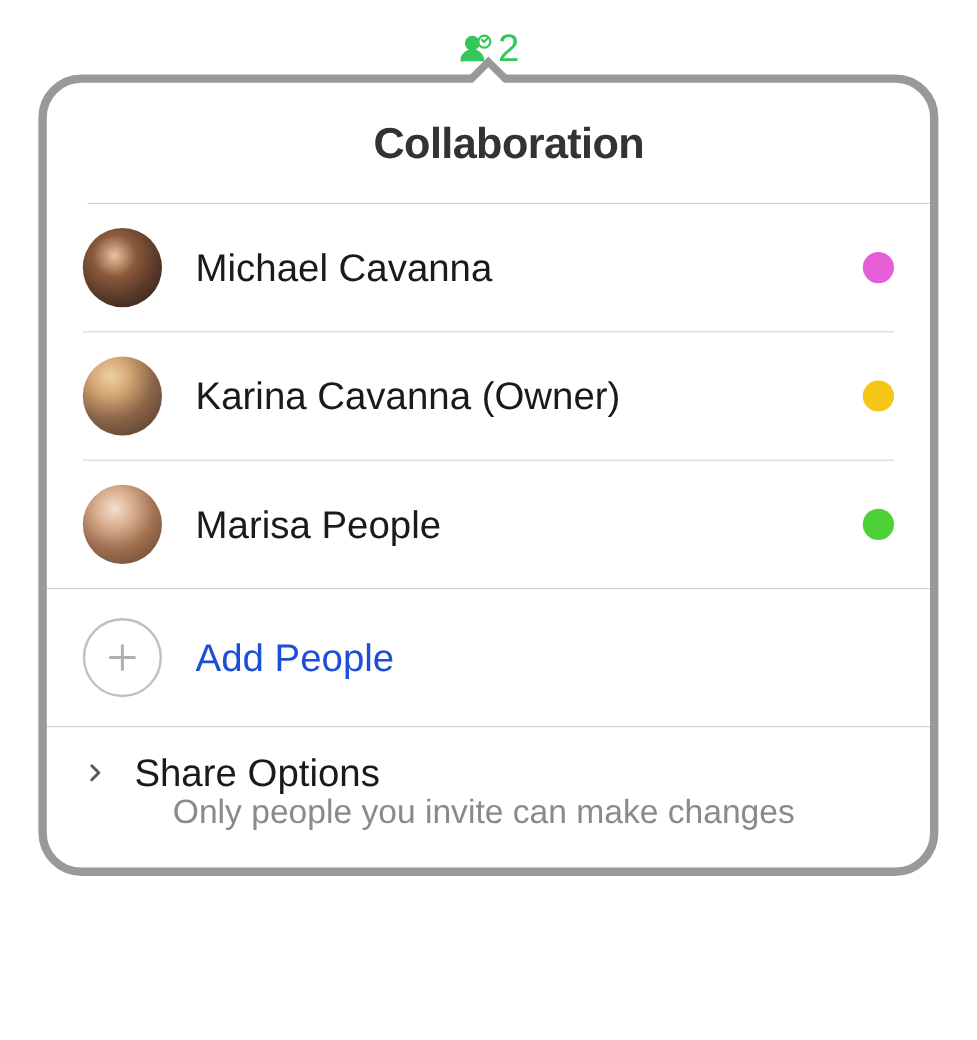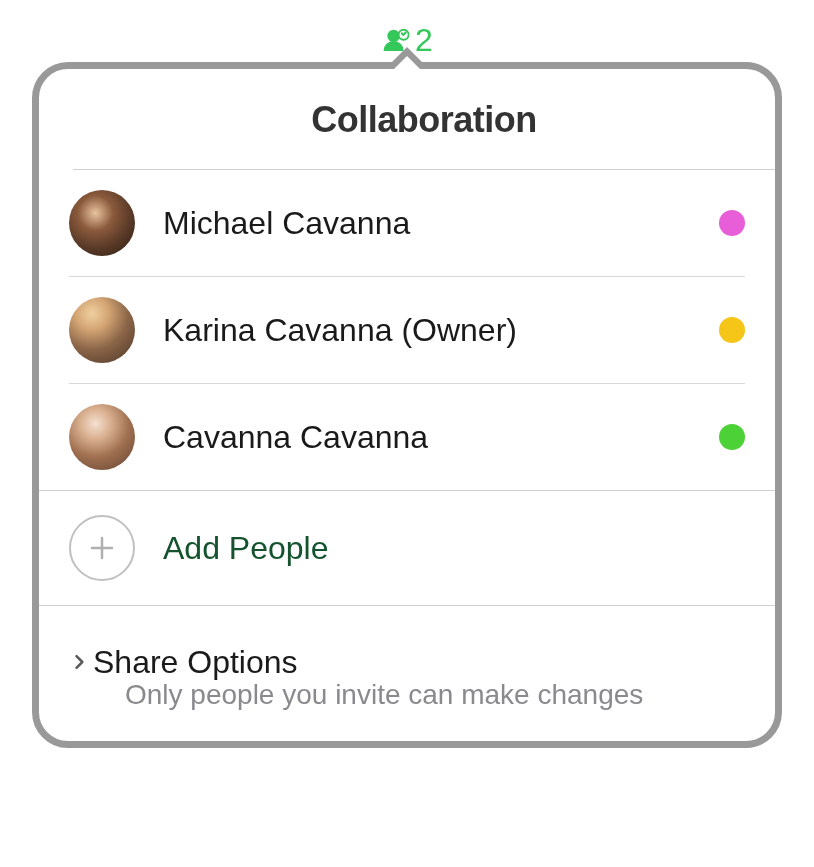--- a/index.html
+++ b/index.html
@@ -163,30 +163,30 @@
       flex-shrink: 0;
     }
     
     .add-icon svg {
       width: 30px;
       height: 30px;
     }
     
     .add-people-label {
       font-size: 32px;
-      color: #14532d;
+      color: #1d4ed8;
       font-weight: 400;
     }
     
     .share-options-section {
       border-top: 1px solid #d0d0d0;
-      padding: 38px 30px 30px;
+      padding: 20px 30px 30px;
       display: flex;
       align-items: flex-start;
-      gap: 4px;
+      gap: 23px;
     }
     
     .chevron {
       width: 20px;
       height: 20px;
       margin-top: 8px;
       flex-shrink: 0;
     }
     
     .share-options-text {
@@ -242,21 +242,21 @@
       </div>
 
       <div class="participant-row">
         <div class="avatar avatar-1"></div>
         <div class="participant-name">Karina Cavanna (Owner)</div>
         <div class="status-dot" style="background-color:#f5c518"></div>
       </div>
 
       <div class="participant-row">
         <div class="avatar avatar-3"></div>
-        <div class="participant-name">Cavanna Cavanna</div>
+        <div class="participant-name">Marisa People</div>
         <div class="status-dot" style="background-color:#4cd137"></div>
       </div>
 
     </div>
 
     <div class="add-people-section">
       <div class="add-icon">
         <svg viewBox="0 0 24 24" fill="none" stroke="#b0b0b0" stroke-width="2" stroke-linecap="round">
           <line x1="12" y1="4" x2="12" y2="20"></line>
           <line x1="4" y1="12" x2="20" y2="12"></line>

